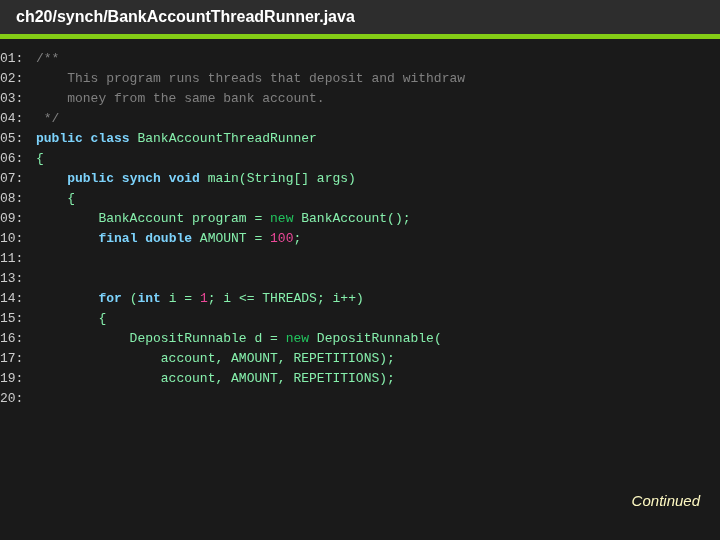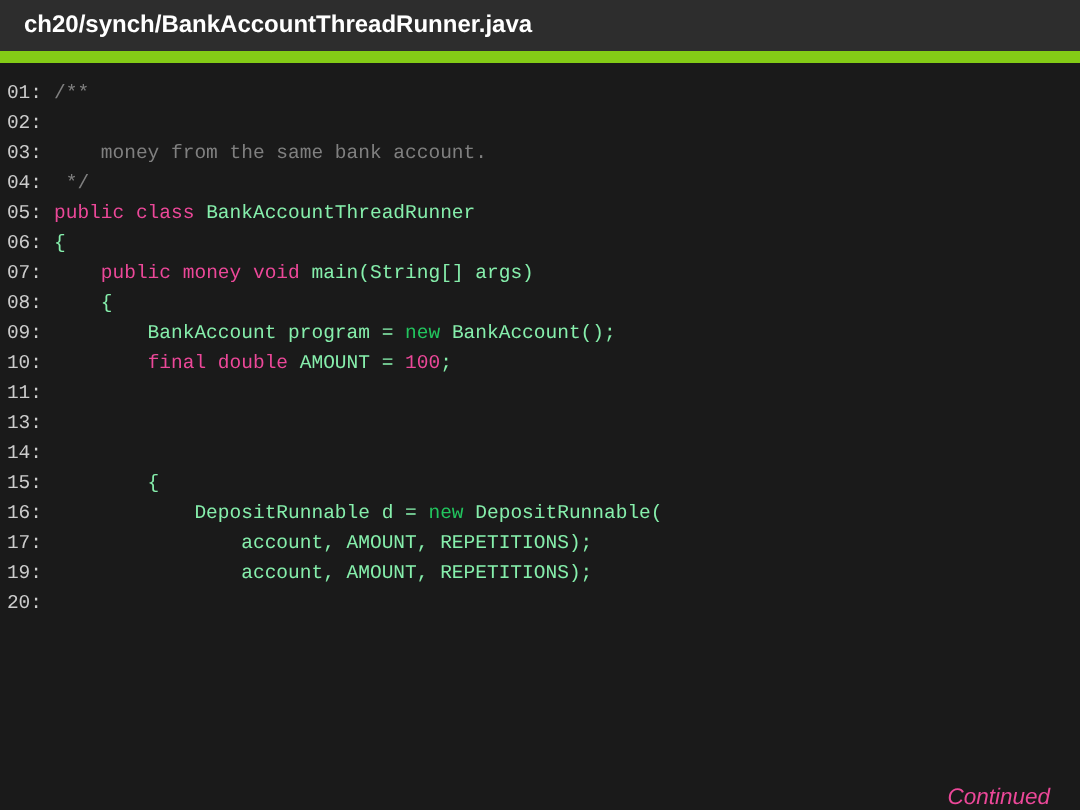--- a/index.html
+++ b/index.html
@@ -11,21 +11,21 @@
     body {
       width: 720px;
       height: 540px;
       background-color: #1a1a1a;
       font-family: 'Courier New', Courier, monospace;
       overflow: hidden;
     }
 
     .title-bar {
       background-color: #2d2d2d;
-      border-bottom: 8px solid #84cc16;
+      border-bottom: 5px solid #84cc16;
       padding: 8px 16px;
       color: #ffffff;
       font-size: 16px;
       font-weight: bold;
       font-family: Arial, sans-serif;
     }
 
     .code-area {
       padding: 10px 0;
       background-color: #1a1a1a;
@@ -35,81 +35,81 @@
       display: flex;
       align-items: baseline;
       min-height: 20px;
       line-height: 20px;
     }
 
     .line-number {
       color: #cccccc;
       font-size: 13px;
       min-width: 36px;
-      text-align: right;
       padding-right: 8px;
       user-select: none;
     }
 
     .line-content {
       font-size: 13px;
       white-space: pre;
     }
 
     
     .c-comment { color: #808080; }
-    .c-keyword { color: #ec4899; }
+    .c-keyword { color: #7dd3fc; font-weight: bold; }
     .c-number  { color: #ec4899; }
     .c-new     { color: #22c55e; }
     .c-plain   { color: #86efac; }
 
     .continued {
       position: absolute;
-      bottom: 0;
+      bottom: 31px;
       right: 20px;
-      color: #ec4899;
+      color: #fef9c3;
       font-style: italic;
       font-size: 15px;
       font-family: Arial, sans-serif;
     }
   </style>
 </head>
 <body>
 
 <div class="title-bar">
   <span>ch20/synch/BankAccountThreadRunner.java</span>
 </div>
 
 <div class="code-area" id="code-area">
 <div class="code-line">
       <span class="line-number">01:</span>
       <span class="line-content"><span class="c-comment">/**</span></span>
     </div>
     <div class="code-line">
       <span class="line-number">02:</span>
+      <span class="line-content"><span class="c-comment">    This program runs threads that deposit and withdraw</span></span>
     </div>
     <div class="code-line">
       <span class="line-number">03:</span>
       <span class="line-content"><span class="c-comment">    money from the same bank account.</span></span>
     </div>
     <div class="code-line">
       <span class="line-number">04:</span>
       <span class="line-content"><span class="c-comment"> */</span></span>
     </div>
     <div class="code-line">
       <span class="line-number">05:</span>
       <span class="line-content"><span class="c-keyword">public </span><span class="c-keyword">class </span><span class="c-plain">BankAccountThreadRunner</span></span>
     </div>
     <div class="code-line">
       <span class="line-number">06:</span>
       <span class="line-content"><span class="c-plain">{</span></span>
     </div>
     <div class="code-line">
       <span class="line-number">07:</span>
-      <span class="line-content"><span class="c-keyword">    public </span><span class="c-keyword">money </span><span class="c-keyword">void </span><span class="c-plain">main(String[] args)</span></span>
+      <span class="line-content"><span class="c-keyword">    public </span><span class="c-keyword">synch </span><span class="c-keyword">void </span><span class="c-plain">main(String[] args)</span></span>
     </div>
     <div class="code-line">
       <span class="line-number">08:</span>
       <span class="line-content"><span class="c-plain">    {</span></span>
     </div>
     <div class="code-line">
       <span class="line-number">09:</span>
       <span class="line-content"><span class="c-plain">        BankAccount program = </span><span class="c-new">new </span><span class="c-plain">BankAccount();</span></span>
     </div>
     <div class="code-line">
@@ -118,20 +118,21 @@
     </div>
     <div class="code-line">
       <span class="line-number">11:</span>
     </div>
     <div class="code-line">
       <span class="line-number">13:</span>
       <span class="line-content"></span>
     </div>
     <div class="code-line">
       <span class="line-number">14:</span>
+      <span class="line-content"><span class="c-plain">        </span><span class="c-keyword">for </span><span class="c-plain">(</span><span class="c-keyword">int </span><span class="c-plain">i = </span><span class="c-number">1</span><span class="c-plain">; i &lt;= THREADS; i++)</span></span>
     </div>
     <div class="code-line">
       <span class="line-number">15:</span>
       <span class="line-content"><span class="c-plain">        {</span></span>
     </div>
     <div class="code-line">
       <span class="line-number">16:</span>
       <span class="line-content"><span class="c-plain">            DepositRunnable d = </span><span class="c-new">new </span><span class="c-plain">DepositRunnable(</span></span>
     </div>
     <div class="code-line">

